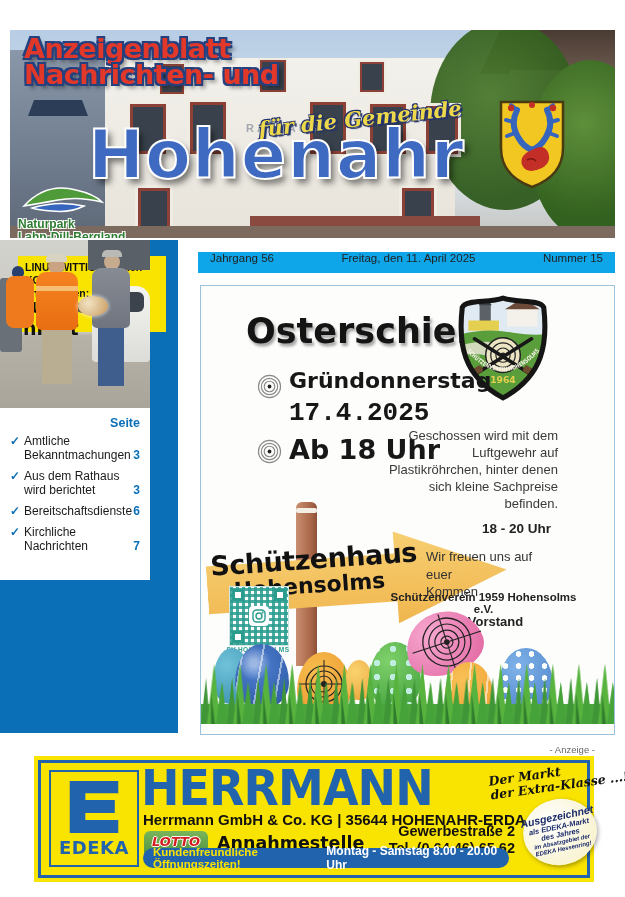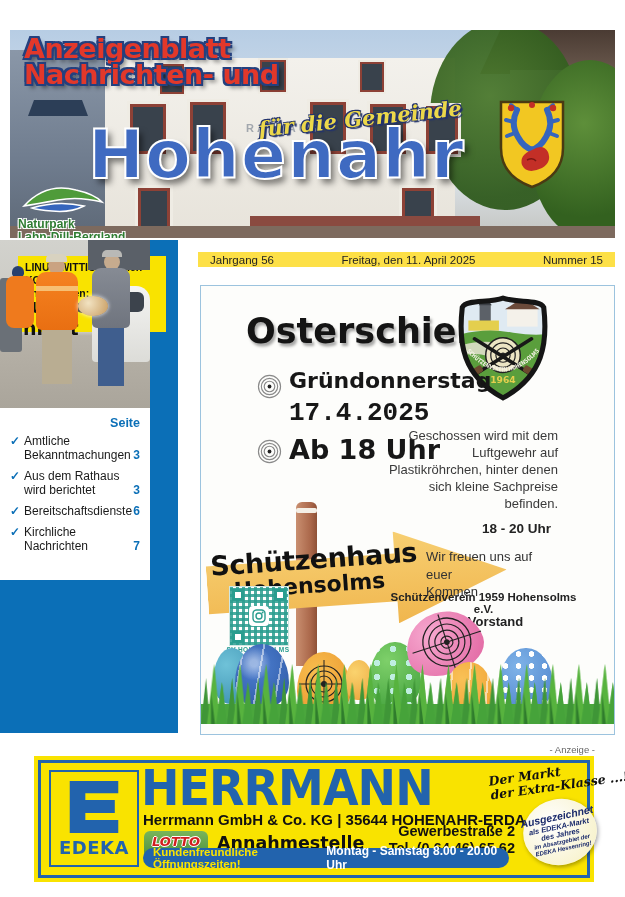--- a/index.html
+++ b/index.html
@@ -37,22 +37,22 @@
            text-shadow:-1px -1px 0 #23336b,1px -1px 0 #23336b,-1px 1px 0 #23336b,2px 2px 1px #23336b;}
   #naturpark{left:8px;top:150px;width:120px;}
   #naturpark .np-text{color:#2f7d32;font-weight:bold;font-size:12px;line-height:1.1;
            text-shadow:-1px -1px 0 #fff,1px -1px 0 #fff,-1px 1px 0 #fff,1px 1px 0 #fff;}
   #header-contact{right:8px;bottom:2px;font-size:14.5px;font-weight:bold;color:#d8352b;
            font-family:"DejaVu Sans",sans-serif;
            text-shadow:-1px -1px 0 #3a1f17,1px -1px 0 #3a1f17,-1px 1px 0 #3a1f17,1px 1px 0 #3a1f17;}
   #coat-of-arms{right:48px;top:68px;}
 
   
-  #datebar{left:198px;top:252px;width:417px;height:15px;background:#fde047;
-           display:flex;align-items:center;justify-content:space-between;
+  #datebar{left:198px;top:252px;width:417px;height:21px;background:#0ea5e9;
+           display:flex;align-items:flex-start;justify-content:space-between;
            padding:0 12px;box-sizing:border-box;font-size:11.5px;color:#222;}
 
   
   #sidebar{left:0;top:240px;width:178px;height:493px;background:#0b6fb7;}
   .ybox{position:absolute;background:#f9e300;color:#111;}
   #publisher-box{left:18px;top:16px;width:148px;padding:5px 7px;box-sizing:border-box;
                  font-size:10.5px;font-weight:bold;line-height:1.25;}
   #contents-title-box{left:16px;top:62px;width:150px;height:30px;display:flex;align-items:center;justify-content:center;
                  font-size:19px;font-weight:800;font-family:"DejaVu Sans",sans-serif;}
   #contents-photo{left:16px;top:100px;width:150px;height:168px;background:linear-gradient(180deg,#d2d2cd 0%,#c9c7c0 55%,#b7b2a8 57%,#aaa59b 100%);overflow:hidden;}

